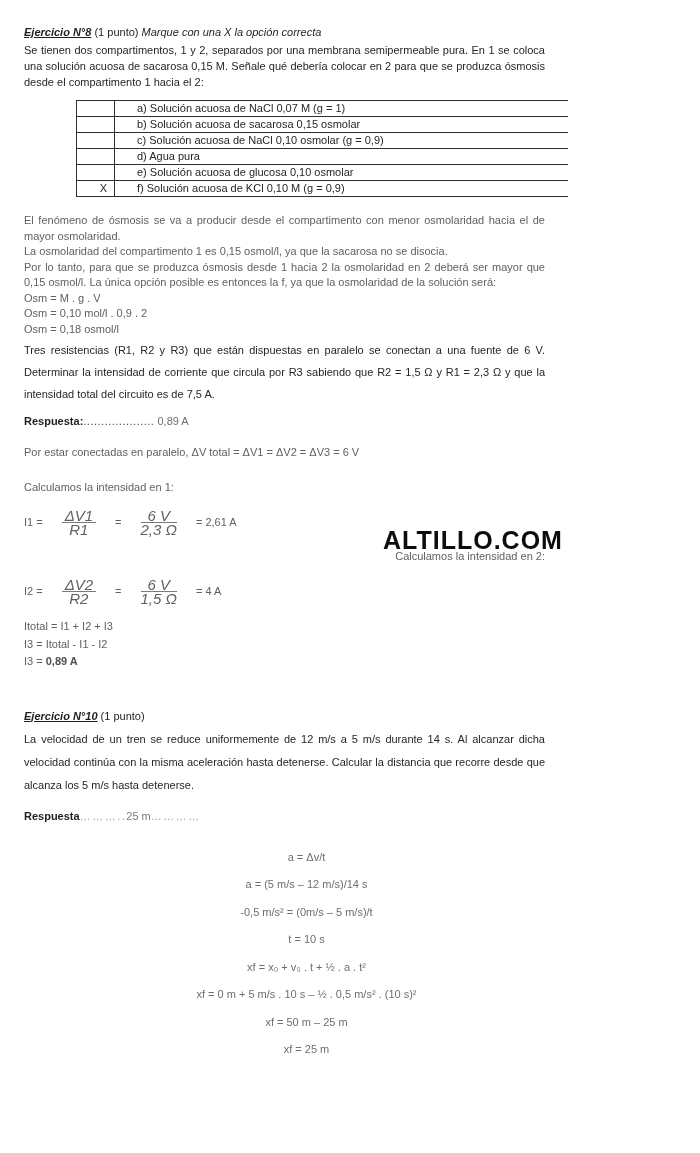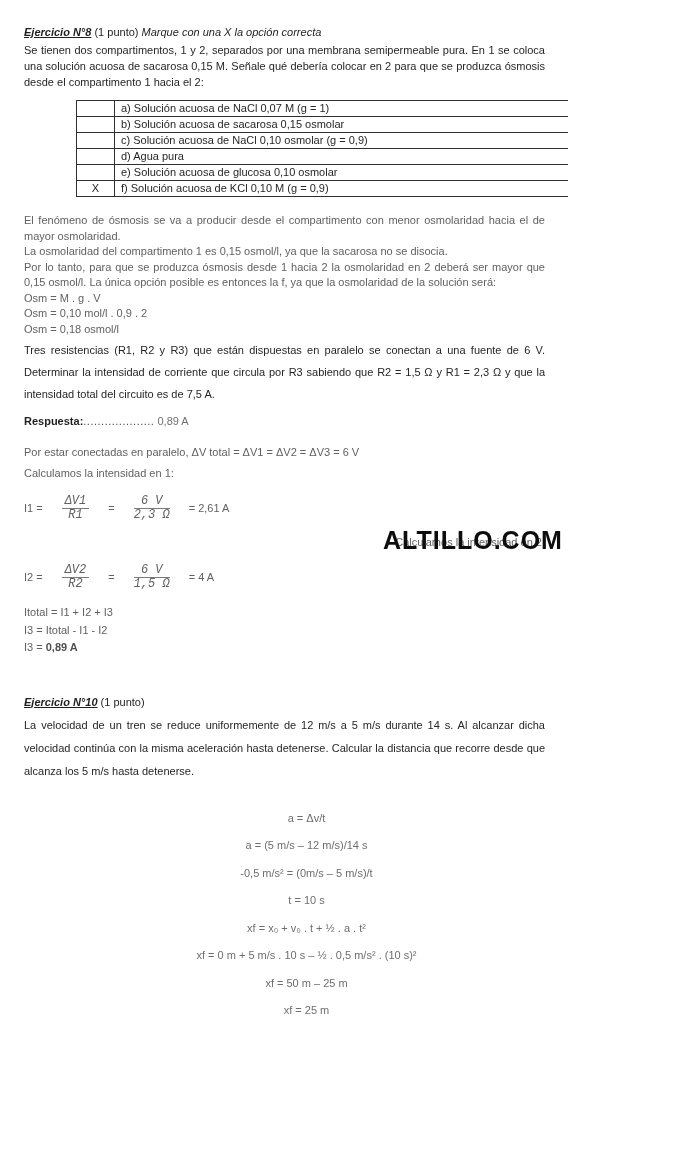--- a/index.html
+++ b/index.html
@@ -19,21 +19,21 @@
   .ex-heading { line-height: 15px; color: #1f1f1f; }
   .ex-title { font-weight: bold; font-style: italic; text-decoration: underline; }
   .ex-points { font-style: normal; }
   .ex-instruction { font-style: italic; }
 
   .statement { margin-top: 2px; line-height: 16px; text-align: justify; color: #262626; }
 
   .options-table { border-collapse: collapse; margin: 10px 0 0 52px; width: 547px; }
   .options-table td {
     border: 1px solid #2f2f2f;
-    padding: 1px 6px 1px 6px;
+    padding: 1px 6px 1px 22px;
     height: 15px;
     font-size: 11px;
     color: #262626;
     line-height: 13px;
   }
   .options-table td.mark-cell { width: 38px; text-align: center; }
 
   .gray { color: #616161; }
   .expl-block { margin-top: 16px; line-height: 15.5px; text-align: justify; }
   .osm-line { line-height: 15.5px; }
@@ -44,31 +44,31 @@
   .answer-line { margin-top: 10px; }
   .answer-label { font-weight: bold; color: #1f1f1f; }
   .answer-dots { color: #4a4a4a; letter-spacing: 0.5px; }
   .answer-value { color: #707070; }
 
   .answer-line10 { margin-top: 13px; }
   .answer-dots10 { color: #9a9a9a; letter-spacing: 1.5px; }
   .answer-value10 { color: #7a7a7a; }
 
   .note-line { margin-top: 18px; line-height: 15px; }
-  .calc-label { margin-top: 6px; line-height: 15px; }
+  .calc-label { margin-top: 20px; line-height: 15px; }
   .calc-label2 { margin-top: 14px; line-height: 15px; text-align: right; }
 
   .formula-line { margin-top: 14px; height: 26px; display: flex; align-items: center; gap: 19px; }
   .frac {
     display: inline-block;
     text-align: center;
     vertical-align: middle;
-    font-family: Liberation Mono, monospace;
+    font-family: Liberation Sans, sans-serif;
     font-style: italic;
-    font-size: 12px;
+    font-size: 15px;
     line-height: 11px;
     color: #616161;
   }
   .frac .frac-num { display: block; border-bottom: 1px solid #7a7a7a; padding: 0 3px 1px 3px; }
   .frac .frac-den { display: block; padding-top: 1px; }
 
   .totals-block { margin-top: 14px; line-height: 17.5px; }
   .bold-val { font-weight: bold; color: #4f4f4f; }
 
   .ex10-heading { margin-top: 38px; }
@@ -186,20 +186,23 @@
       <div>I3 = Itotal - I1 - I2</div>
       <div><span>I3 = </span><span class="bold-val">0,89 A</span></div>
     </div>
 
     <div class="ex-heading ex10-heading">
       <span class="ex-title">Ejercicio N°10</span>
       <span class="ex-points">(1 punto)</span>
     </div>
     <div class="statement statement10">La velocidad de un tren se reduce uniformemente de 12 m/s a 5 m/s durante 14 s. Al alcanzar dicha velocidad continúa con la misma aceleración hasta detenerse. Calcular la distancia que recorre desde que alcanza los 5 m/s hasta detenerse.</div>
 
+    <div class="answer-line answer-line10">
+      <span class="answer-label">Respuesta</span><span class="answer-dots10">………..</span><span class="answer-value10">25 m</span><span class="answer-dots10">…………</span>
+    </div>
 
     <div class="formulas10">
       <div class="formula-row">a = Δv/t</div>
       <div class="formula-row">a = (5 m/s – 12 m/s)/14 s</div>
       <div class="formula-row">-0,5 m/s² = (0m/s – 5 m/s)/t</div>
       <div class="formula-row">t = 10 s</div>
       <div class="formula-row">xf = x₀ + v₀ . t + ½ . a . t²</div>
       <div class="formula-row">xf = 0 m + 5 m/s . 10 s – ½ . 0,5 m/s² . (10 s)²</div>
       <div class="formula-row">xf = 50 m – 25 m</div>
       <div class="formula-row">xf = 25 m</div>

